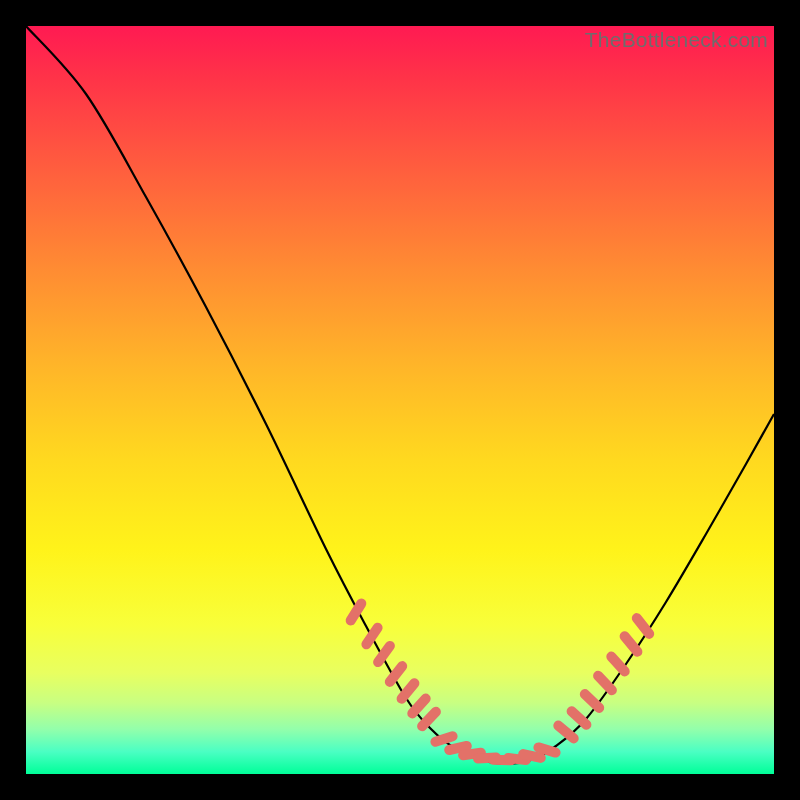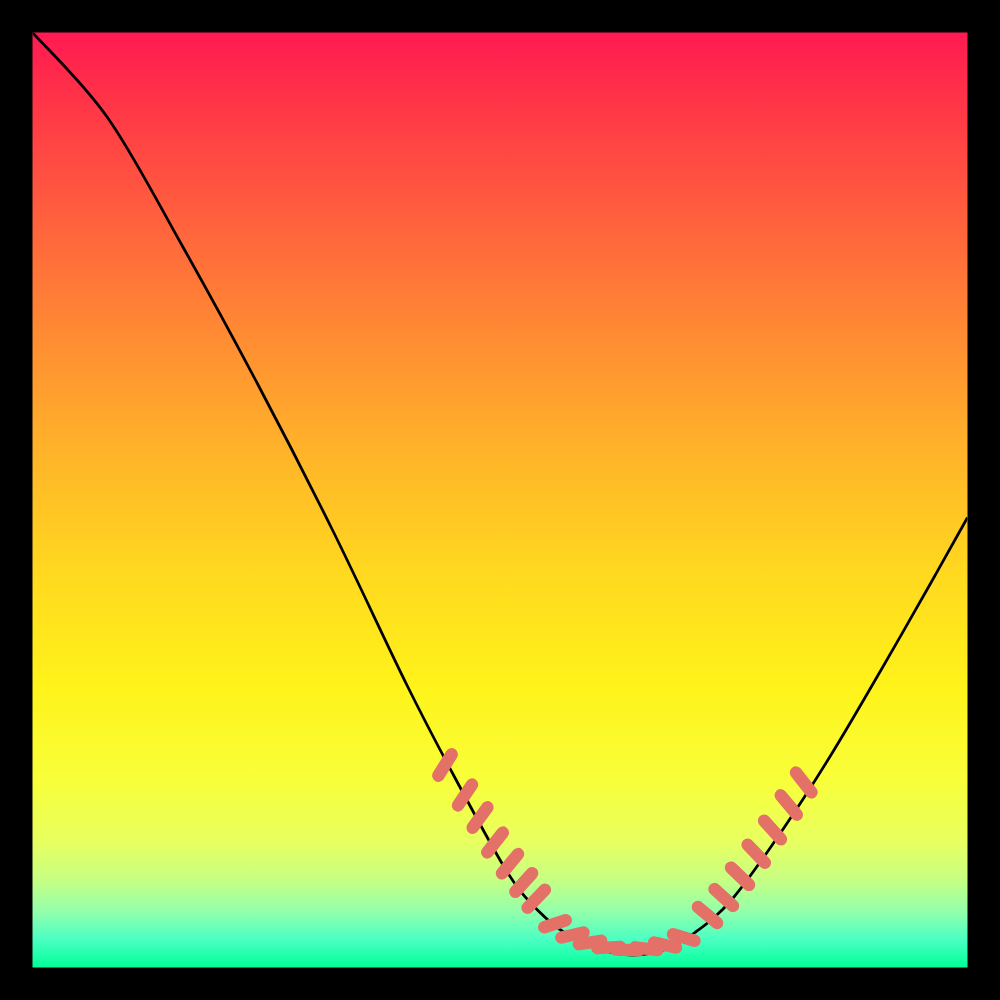--- a/index.html
+++ b/index.html
@@ -59,20 +59,21 @@
   .mainline {
     stroke: #000;
     stroke-width: 2.2;
     fill: none;
   }
 </style>
 </head>
 <body>
 
 <div class="frame">
+  <div class="watermark">TheBottleneck.com</div>
 
   <svg class="curve" viewBox="0 0 748 748" preserveAspectRatio="none">
     <path id="main-path" class="mainline" d="M 0 0 C 10.0 11.3, 40.0 39.5, 60 68 C 80.0 96.5, 100.0 135.5, 120 171 C 140.0 206.5, 160.0 243.2, 180 281 C 200.0 318.8, 220.0 357.7, 240 398 C 260.0 438.3, 283.3 489.3, 300 523 C 316.7 556.7, 326.7 575.2, 340 600 C 353.3 624.8, 369.2 654.8, 380 672 C 390.8 689.2, 396.7 694.5, 405 703 C 413.3 711.5, 421.7 717.8, 430 723 C 438.3 728.2, 446.7 731.5, 455 734 C 463.3 736.5, 471.7 738.0, 480 738 C 488.3 738.0, 496.7 737.0, 505 734 C 513.3 731.0, 520.8 726.8, 530 720 C 539.2 713.2, 548.3 706.7, 560 693 C 571.7 679.3, 586.7 657.5, 600 638 C 613.3 618.5, 626.7 597.7, 640 576 C 653.3 554.3, 666.7 531.0, 680 508 C 693.3 485.0, 708.7 458.0, 720 438 C 731.3 418.0, 743.3 396.3, 748 388"></path>
     <g id="dashes-g">
         <line x1="324.7" y1="594.5" x2="335.3" y2="577.5" class="dash"></line>
         <line x1="340.4" y1="618.3" x2="351.6" y2="601.7" class="dash"></line>
         <line x1="352.1" y1="636.1" x2="363.9" y2="619.9" class="dash"></line>
         <line x1="363.8" y1="655.9" x2="376.2" y2="640.1" class="dash"></line>
         <line x1="375.6" y1="672.7" x2="388.4" y2="657.3" class="dash"></line>
         <line x1="386.3" y1="687.4" x2="399.7" y2="672.6" class="dash"></line>

